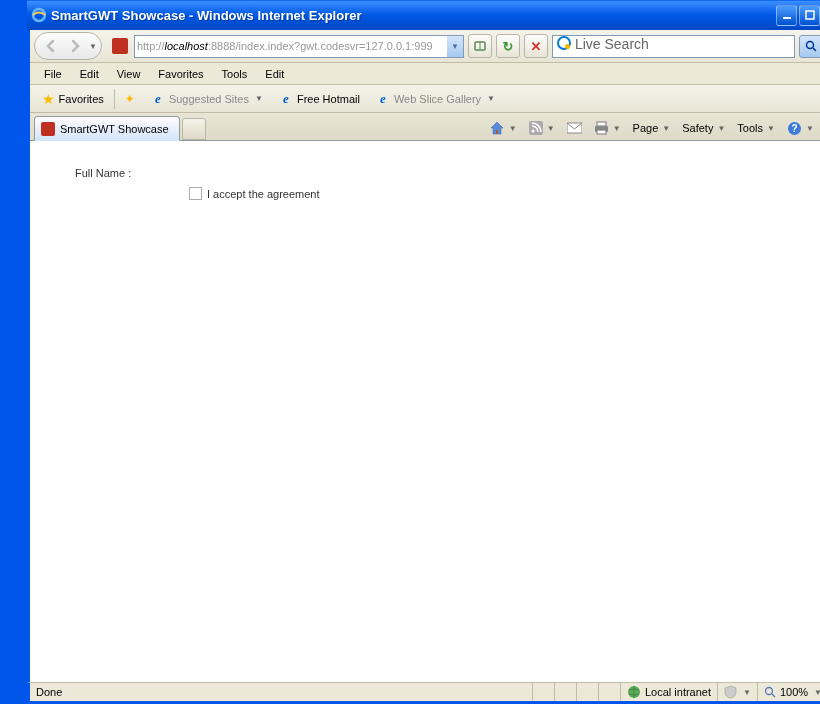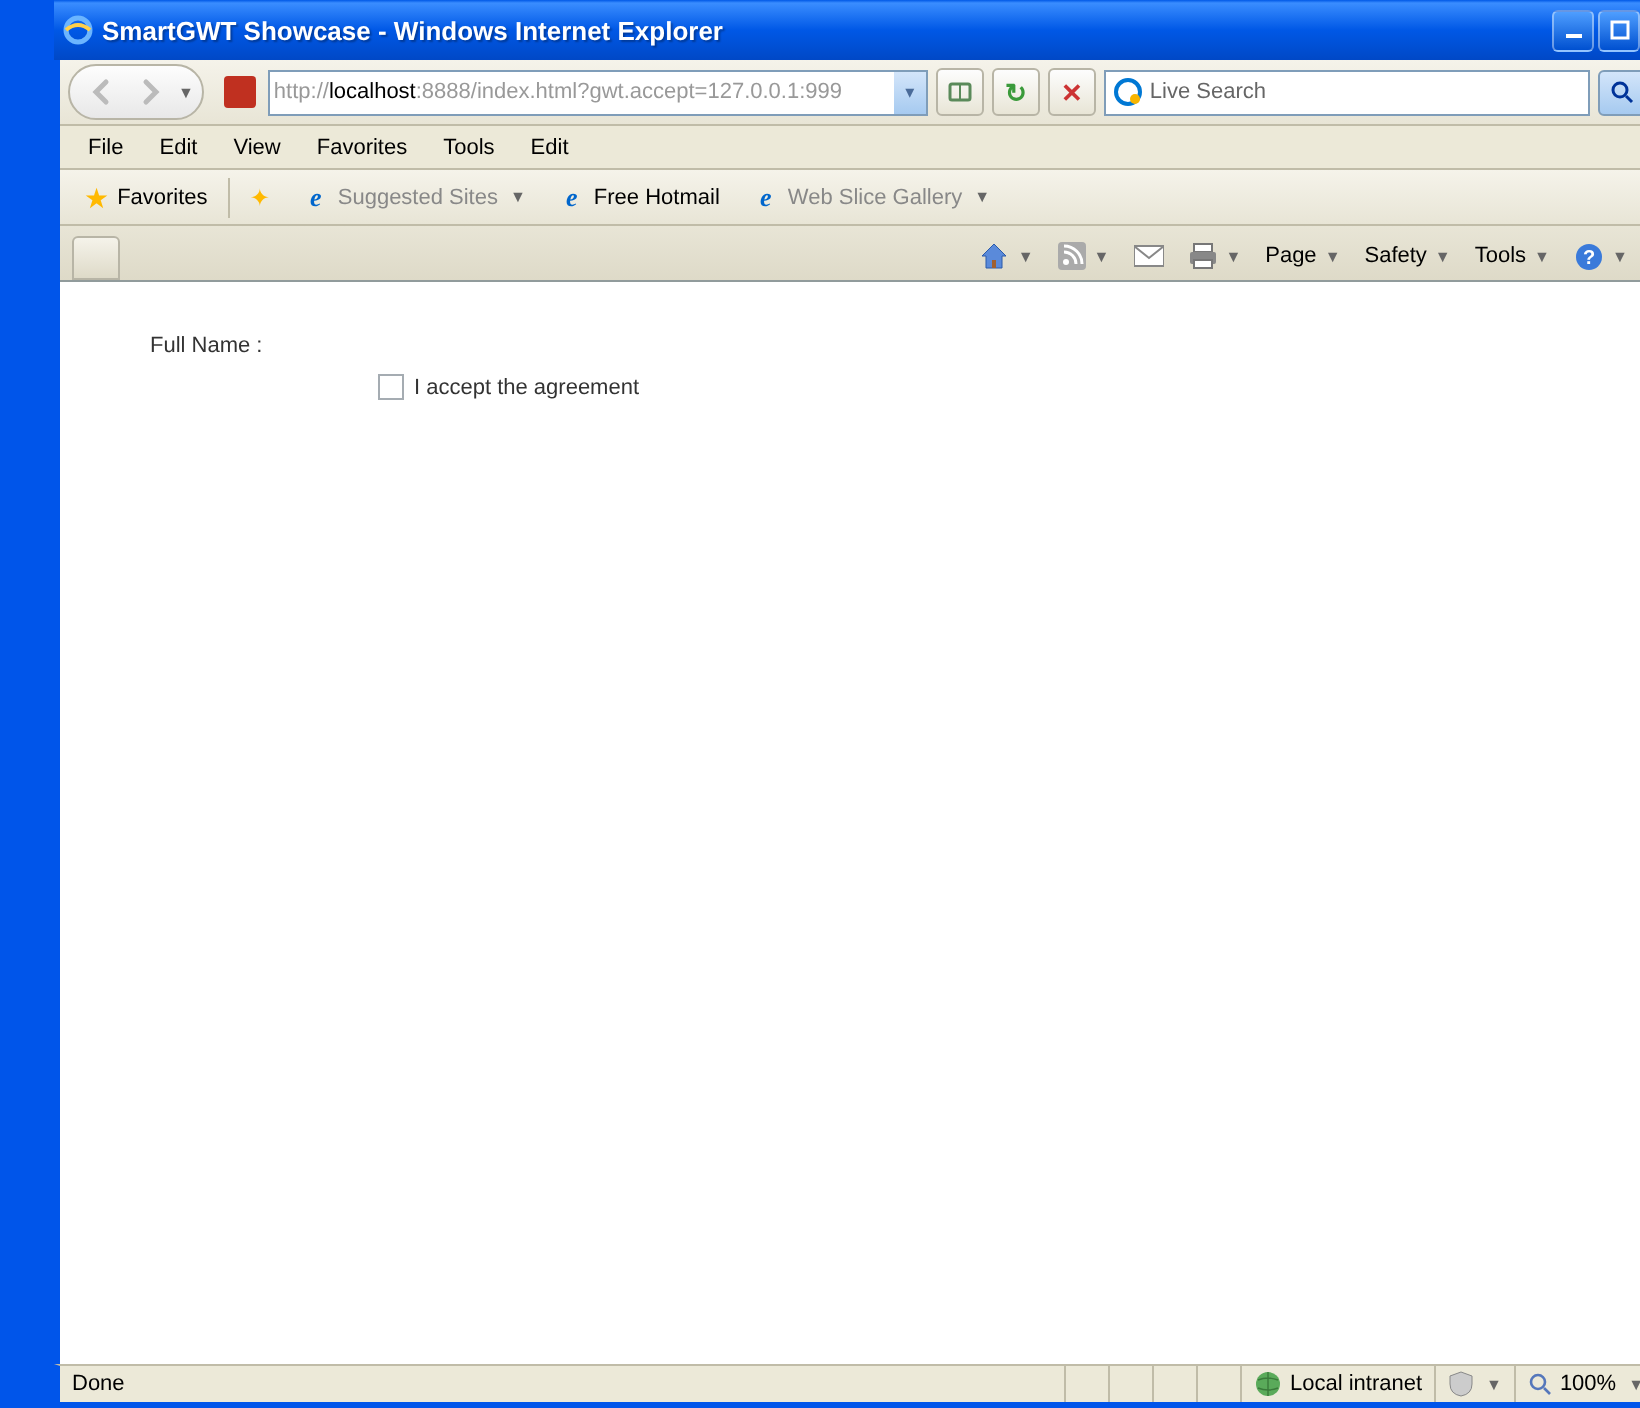--- a/index.html
+++ b/index.html
@@ -21,24 +21,24 @@
     .chrome { border-left: 3px solid #0055EA; border-right: 3px solid #0055EA; background: #ECE9D8; display: flex; flex-direction: column; }
     
     
     .navbar { height: 33px; background: linear-gradient(to bottom, #F5F3EA, #E8E5D6); display: flex; align-items: center; padding: 2px 4px; border-bottom: 1px solid #C0BCA8; gap: 4px; }
     .navbtns { display: flex; align-items: center; height: 28px; background: linear-gradient(to bottom, #fdfdfd, #e8e8e8); border: 1px solid #B8B5A6; border-radius: 14px; padding: 0 4px; }
     .navbtn { width: 24px; height: 24px; border-radius: 12px; display: flex; align-items: center; justify-content: center; color: #999; font-size: 14px; }
     .addr-icon { width: 16px; height: 16px; background: #C03020; border-radius: 2px; margin: 0 2px 0 6px; flex-shrink: 0; }
     .addrbar { flex: 0 0 330px; height: 23px; background: white; border: 1px solid #7F9DB9; display: flex; align-items: center; font-size: 11px; }
     .addr-text { flex: 1; padding: 0 2px; white-space: nowrap; overflow: hidden; }
     .addr-gray { color: #999; }
-    .addr-black { color: #000; }
+    .addr-black { color: #000; font-style: italic; }
     .addr-drop { width: 16px; height: 21px; background: linear-gradient(to bottom, #D3E5FA, #A6CAF0); display: flex; align-items: center; justify-content: center; color: #4A6B99; font-size: 9px; }
     .tb-btn { width: 24px; height: 24px; border: 1px solid #B8B5A6; background: linear-gradient(to bottom, #fdfdfd, #e8e5d6); display: flex; align-items: center; justify-content: center; font-size: 13px; border-radius: 3px; }
-    .searchbar { flex: 1; height: 23px; background: white; border: 1px solid #7F9DB9; display: flex; align-items: center; padding: 0 4px; font-size: 11px; color: #666; gap: 4px; }
+    .searchbar { flex: 1; height: 23px; background: white; border: 1px solid #7F9DB9; display: flex; align-items: flex-start; padding: 0 4px; font-size: 14px; color: #666; gap: 4px; }
     .bing-icon { width: 14px; height: 14px; border-radius: 7px; border: 2px solid #0078D4; flex-shrink: 0; position: relative; }
     .bing-icon::after { content: ''; position: absolute; width: 5px; height: 5px; background: #F7B500; border-radius: 3px; bottom: -1px; right: -1px; }
     .searchbtn { width: 24px; height: 23px; background: linear-gradient(to bottom, #D3E5FA, #A6CAF0); border: 1px solid #7F9DB9; display: flex; align-items: center; justify-content: center; color: #003399; border-radius: 3px 0 0 3px; }
     .searchdrop { width: 13px; height: 23px; background: linear-gradient(to bottom, #D3E5FA, #A6CAF0); border: 1px solid #7F9DB9; border-left: none; display: flex; align-items: center; justify-content: center; color: #003399; font-size: 8px; border-radius: 0 3px 3px 0; }
     
     
     .menubar { height: 22px; background: #ECE9D8; display: flex; align-items: center; padding: 0 6px; font-size: 11px; gap: 2px; border-bottom: 1px solid #C0BCA8; }
     .menuitem { padding: 2px 8px; }
     
     
@@ -124,21 +124,21 @@
       <div class="navbtn">
             <svg width="16" height="16">
               <path d="M6 3 L11 8 L6 13" stroke="#BBB" stroke-width="2.5" fill="none" stroke-linecap="round"></path>
             </svg>
           </div>
       <span class="drop">▼</span>
     </div>
     <div class="addr-icon"></div>
     <div class="addrbar">
       <span class="addr-text">
-        <span class="addr-gray">http://</span><span class="addr-black">localhost</span><span class="addr-gray">:8888/index.html?gwt.accept=127.0.0.1:999</span>
+        <span class="addr-gray">http://</span><span class="addr-black">localhost</span><span class="addr-gray">:8888/index.index?gwt.codesvr=127.0.0.1:999</span>
       </span>
       <div class="addr-drop">▾</div>
     </div>
     <div class="tb-btn" style="color:#5A8A5A;">
           <svg width="14" height="14">
             <rect x="2" y="3" width="10" height="8" rx="1" fill="none" stroke="#5A8A5A" stroke-width="1.5"></rect>
             <path d="M7 3 L7 11" stroke="#5A8A5A" stroke-width="1"></path>
           </svg>
         </div>
     <div class="tb-btn" style="color:#3A9A3A;font-weight:bold;">↻</div>
@@ -191,20 +191,24 @@
       <span class="ie-icon">
             <span class="ie-e">e</span>
           </span>
       <span>Web Slice Gallery</span>
       <span class="drop">▼</span>
     </div>
   </div>
 
   <div class="tabbar">
     <div class="tabs-left">
+      <div class="tab">
+        <span class="tab-icon"></span>
+        <span>SmartGWT Showcase</span>
+      </div>
       <div class="newtab"></div>
     </div>
     <div class="tabs-right">
       <div class="cmdbtn">
             <span class="cmdicon">
               <svg width="16" height="16">
                 <path d="M8 2 L14 8 L12 8 L12 14 L4 14 L4 8 L2 8 Z" fill="#5A8ADA" stroke="#2A5AAA" stroke-width="0.5"></path>
                 <rect x="7" y="10" width="2" height="4" fill="#A06030"></rect>
               </svg>
             </span>

